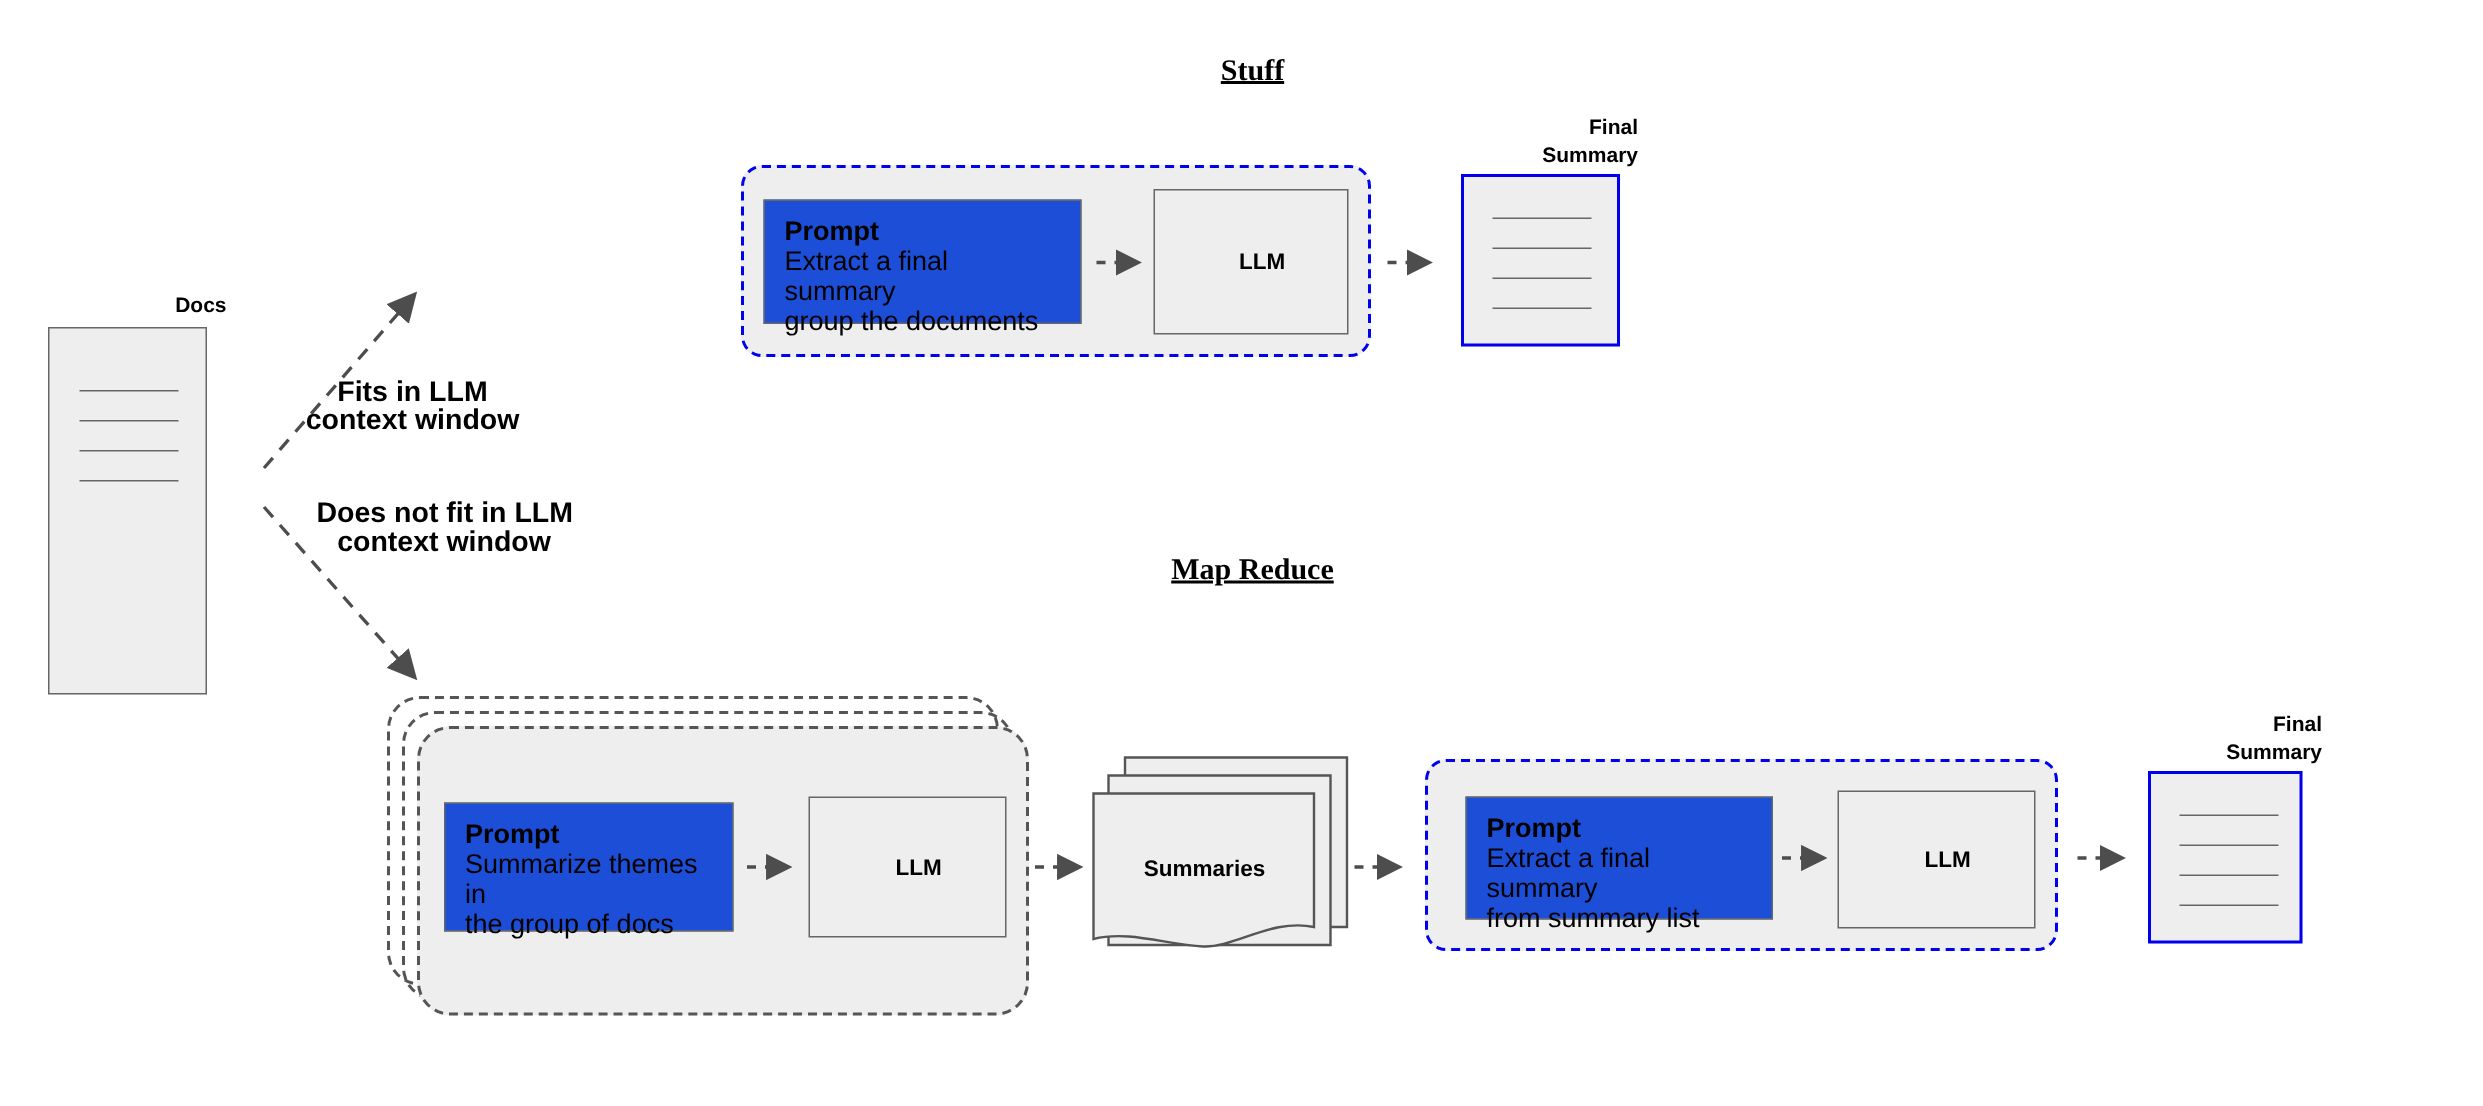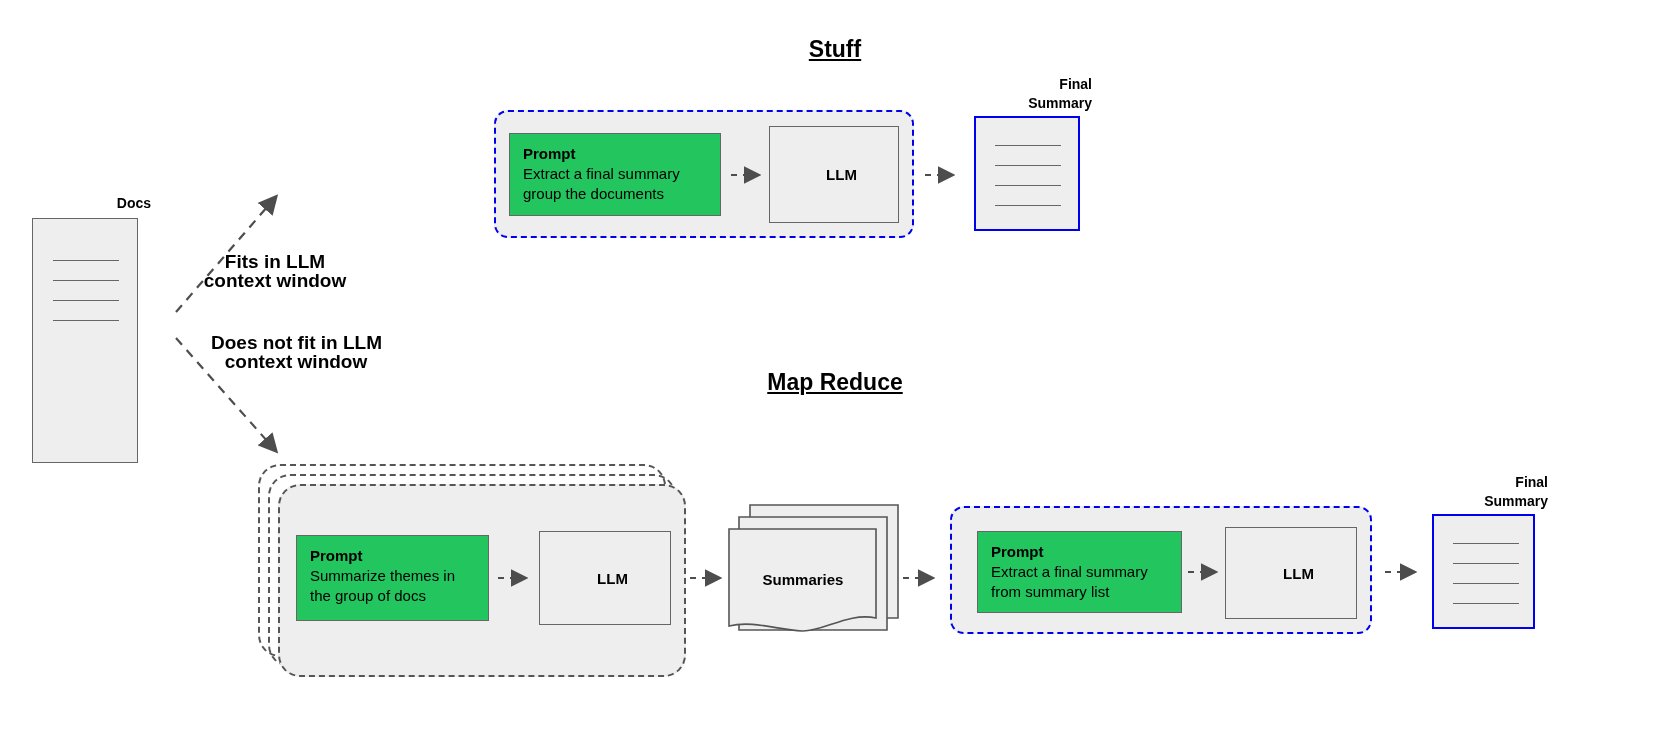--- a/index.html
+++ b/index.html
@@ -15,26 +15,27 @@
     position: relative;
     width: 1655px;
     height: 737px;
     overflow: hidden;
     background: #ffffff;
   }
   .abs { position: absolute; }
 
   
   .section-title {
-    font-size: 23px;
+    font-size: 20px;
     font-weight: bold;
     text-decoration: underline;
     text-align: center;
     white-space: nowrap;
     letter-spacing: 0px;
+    font-family: Liberation Serif, serif;
   }
   .caption {
     font-size: 14px;
     font-weight: bold;
     text-align: right;
     line-height: 19px;
     white-space: nowrap;
   }
   .edge-label {
     font-size: 19px;
@@ -65,25 +66,25 @@
     box-sizing: border-box;
     display: flex;
     align-items: center;
     justify-content: center;
     font-size: 15px;
     font-weight: bold;
     padding-left: 15px;
   }
 
   .prompt-box {
-    background: #22c55e;
+    background: #1d4ed8;
     border: 1.6px solid #666666;
     box-sizing: border-box;
     padding: 10px 12px 10px 13px;
-    font-size: 15px;
+    font-size: 18px;
     line-height: 20px;
   }
   .prompt-title { font-weight: bold; }
   .prompt-body { font-weight: normal; }
 
   .blue-dashed-group {
     background: #eeeeee;
     border: 2px dashed #0000ee;
     border-radius: 14px;
     box-sizing: border-box;

